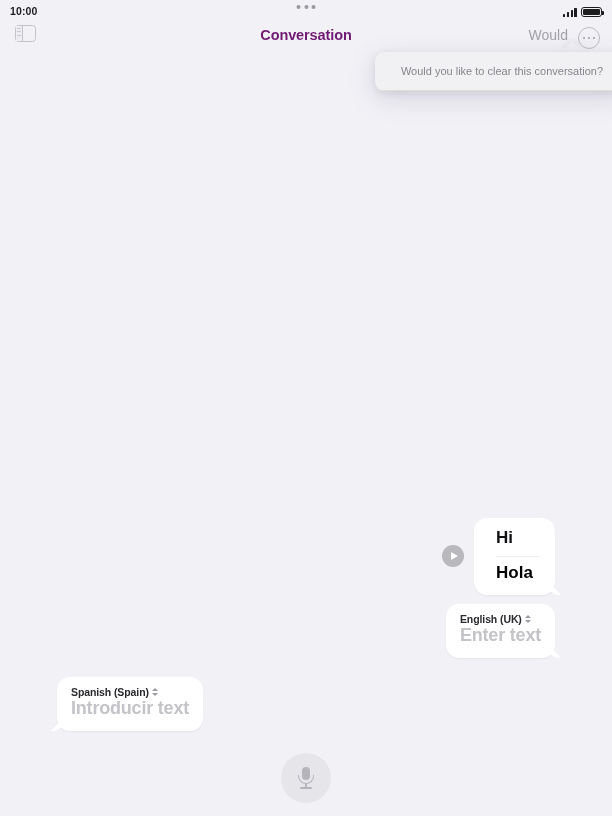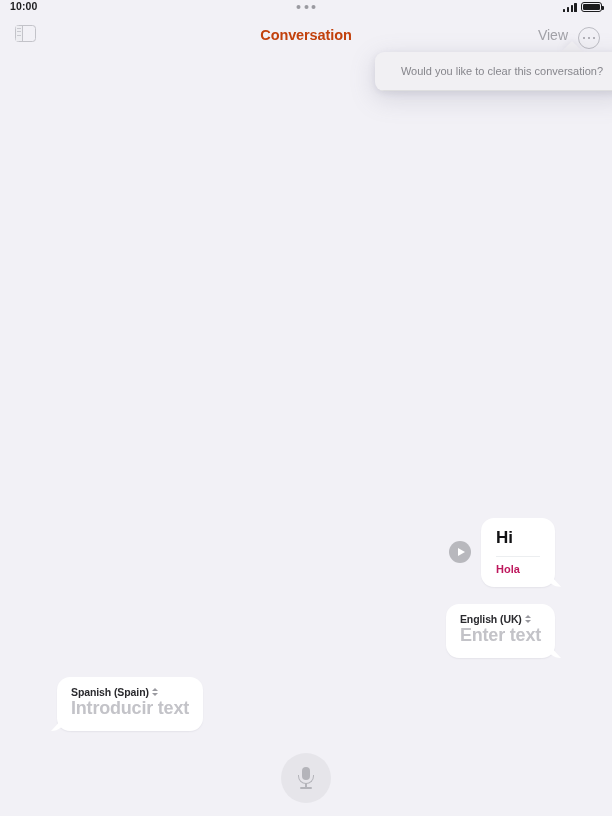--- a/index.html
+++ b/index.html
@@ -16,21 +16,21 @@
     position: relative;
   }
 
   
   .status-bar {
     position: absolute;
     top: 0; left: 0;
     width: 612px;
     height: 17px;
     display: flex;
-    align-items: flex-start;
+    align-items: flex-end;
     justify-content: space-between;
     padding: 0 10px;
     box-sizing: border-box;
     z-index: 30;
   }
   .status-time {
     font-size: 10.5px;
     font-weight: bold;
     color: #1c1c1e;
     letter-spacing: 0.1px;
@@ -126,21 +126,21 @@
     background: #c9c9cf;
   }
   .nav-title {
     position: absolute;
     left: 0; top: 0;
     width: 612px;
     line-height: 36px;
     text-align: center;
     font-size: 14.5px;
     font-weight: bold;
-    color: #c2410c;
+    color: #701a75;
     letter-spacing: -0.1px;
   }
   .nav-view-btn {
     position: absolute;
     right: 44px; top: 0;
     line-height: 36px;
     font-size: 14px;
     color: #a2a2a8;
     cursor: pointer;
   }
@@ -266,38 +266,38 @@
     content: "";
     position: absolute;
     left: -6px; bottom: 0;
     width: 14px; height: 15px;
     background: #ffffff;
     border-bottom-right-radius: 14px 12px;
     clip-path: polygon(100% 0, 100% 100%, 0 100%);
   }
 
   .msg-bubble {
-    padding: 9px 15px 10px 15px;
+    padding: 9px 15px 10px 22px;
     min-width: 44px;
   }
   .msg-source {
     font-size: 17px;
     font-weight: bold;
     color: #121214;
     line-height: 1.35;
   }
   .msg-divider {
     height: 1px;
     background: #eceef0;
     margin: 6px 0 5px;
   }
   .msg-translation {
-    font-size: 11px;
-    font-weight: bold;
-    color: #be185d;
+    font-size: 17px;
+    font-weight: bold;
+    color: #000000;
     line-height: 1.35;
   }
 
   
   .input-bubble {
     padding: 9px 14px 12px 14px;
   }
   .lang-row {
     display: flex;
     align-items: center;
@@ -419,21 +419,21 @@
   <div class="sidebar-toggle">
     <div class="pane">
       <i></i>
       <i></i>
       <i></i>
     </div>
   </div>
 
   <div class="nav-title">Conversation</div>
 
-  <div class="nav-view-btn">View</div>
+  <div class="nav-view-btn">Would</div>
 
   <div class="nav-more-btn">
     <i></i>
     <i></i>
     <i></i>
   </div>
 </div>
 
 <div class="popover-wrap">
   <div class="popover-arrow"></div>

